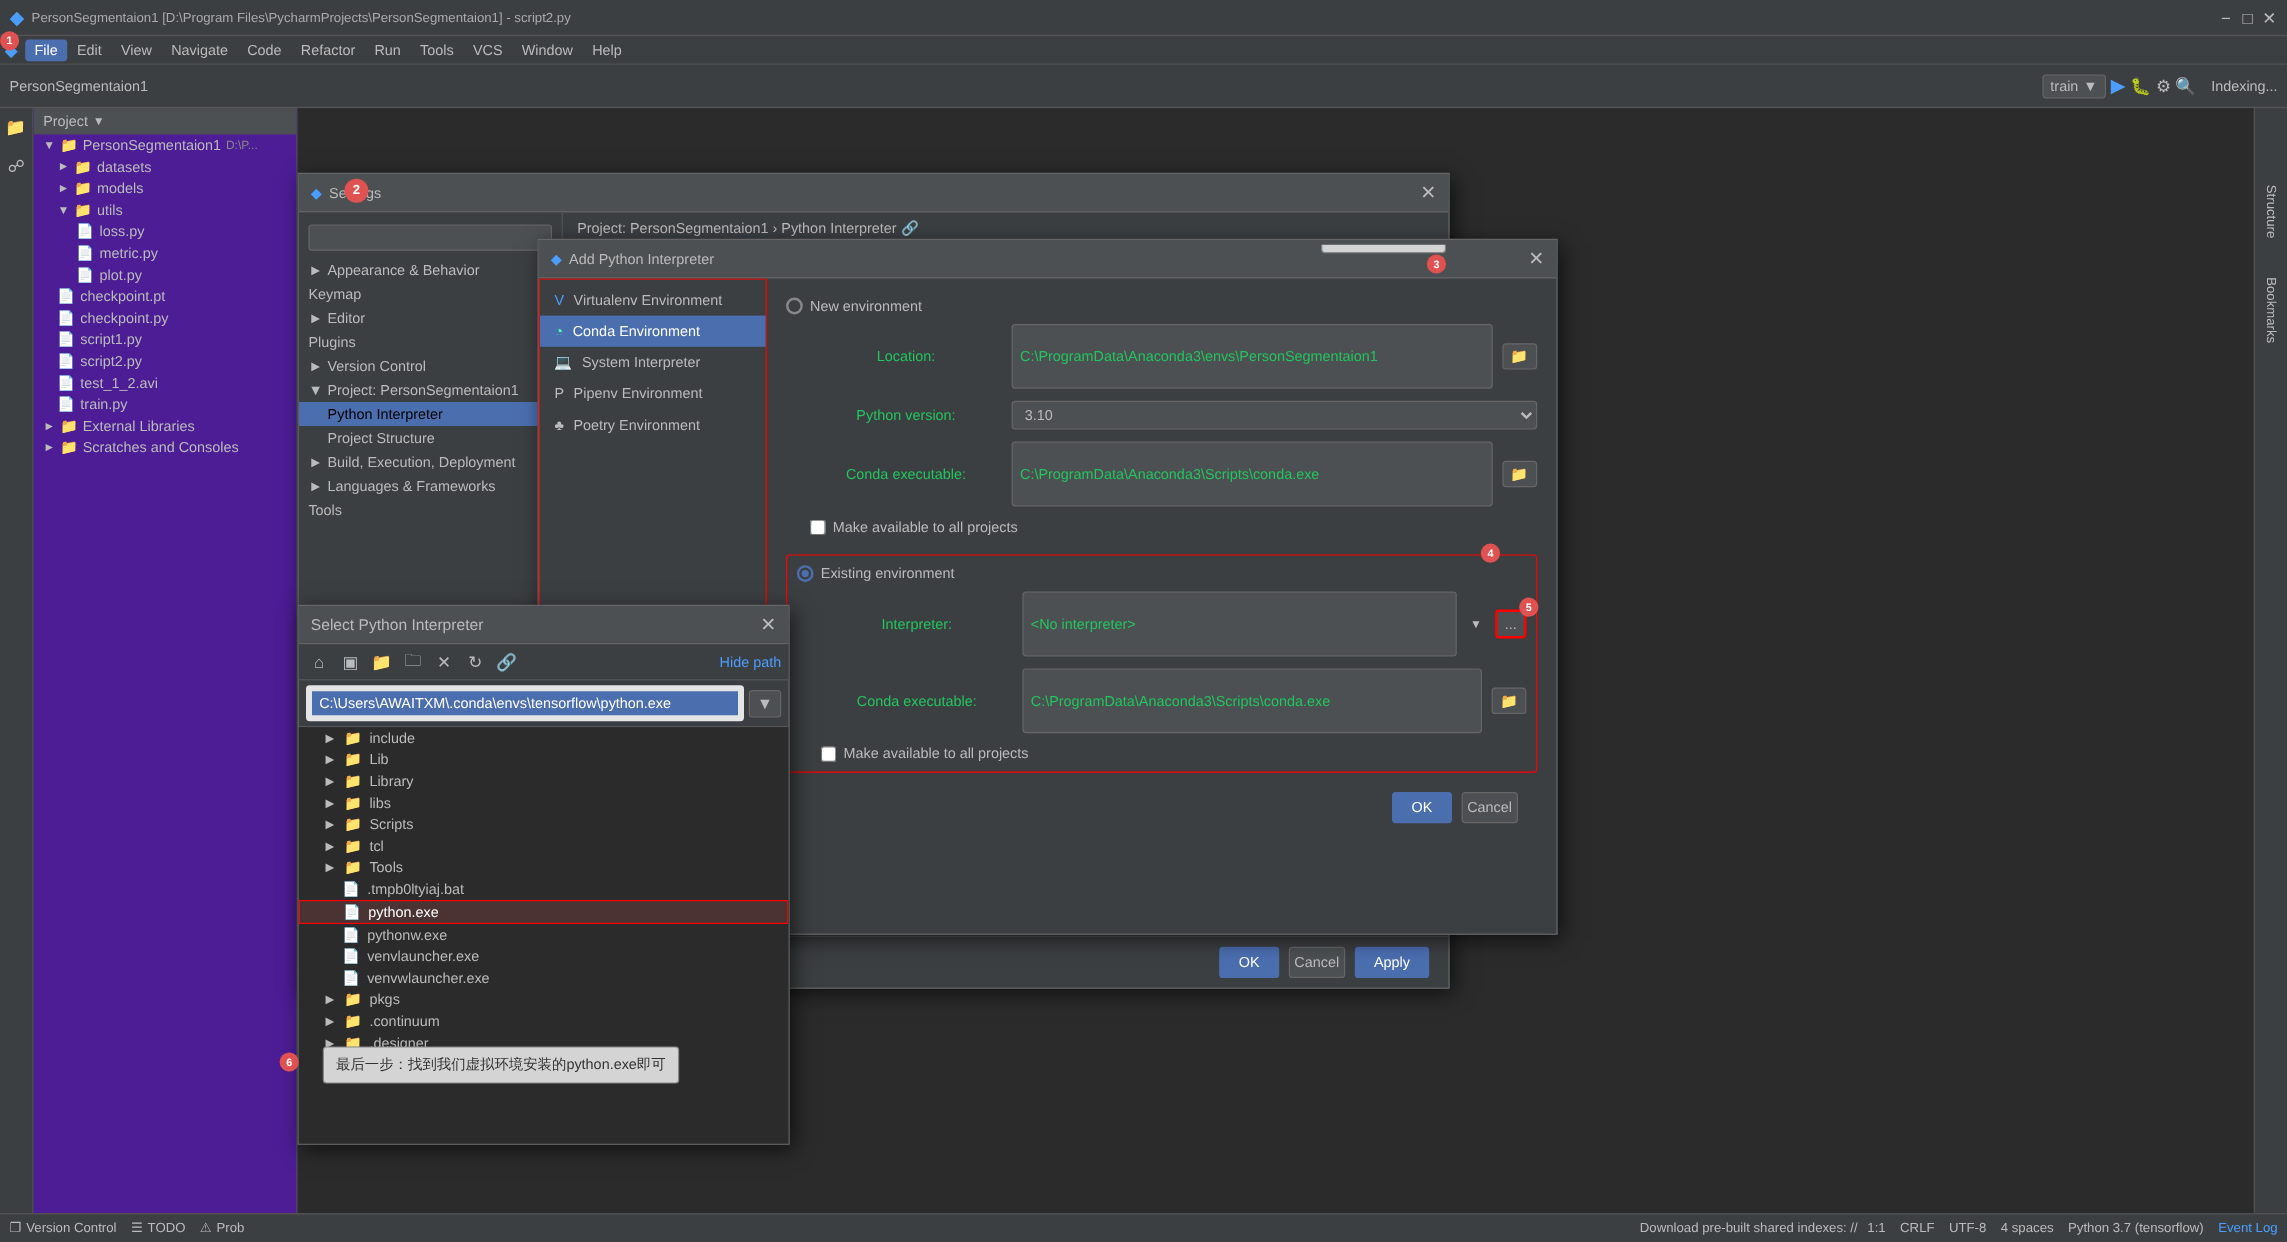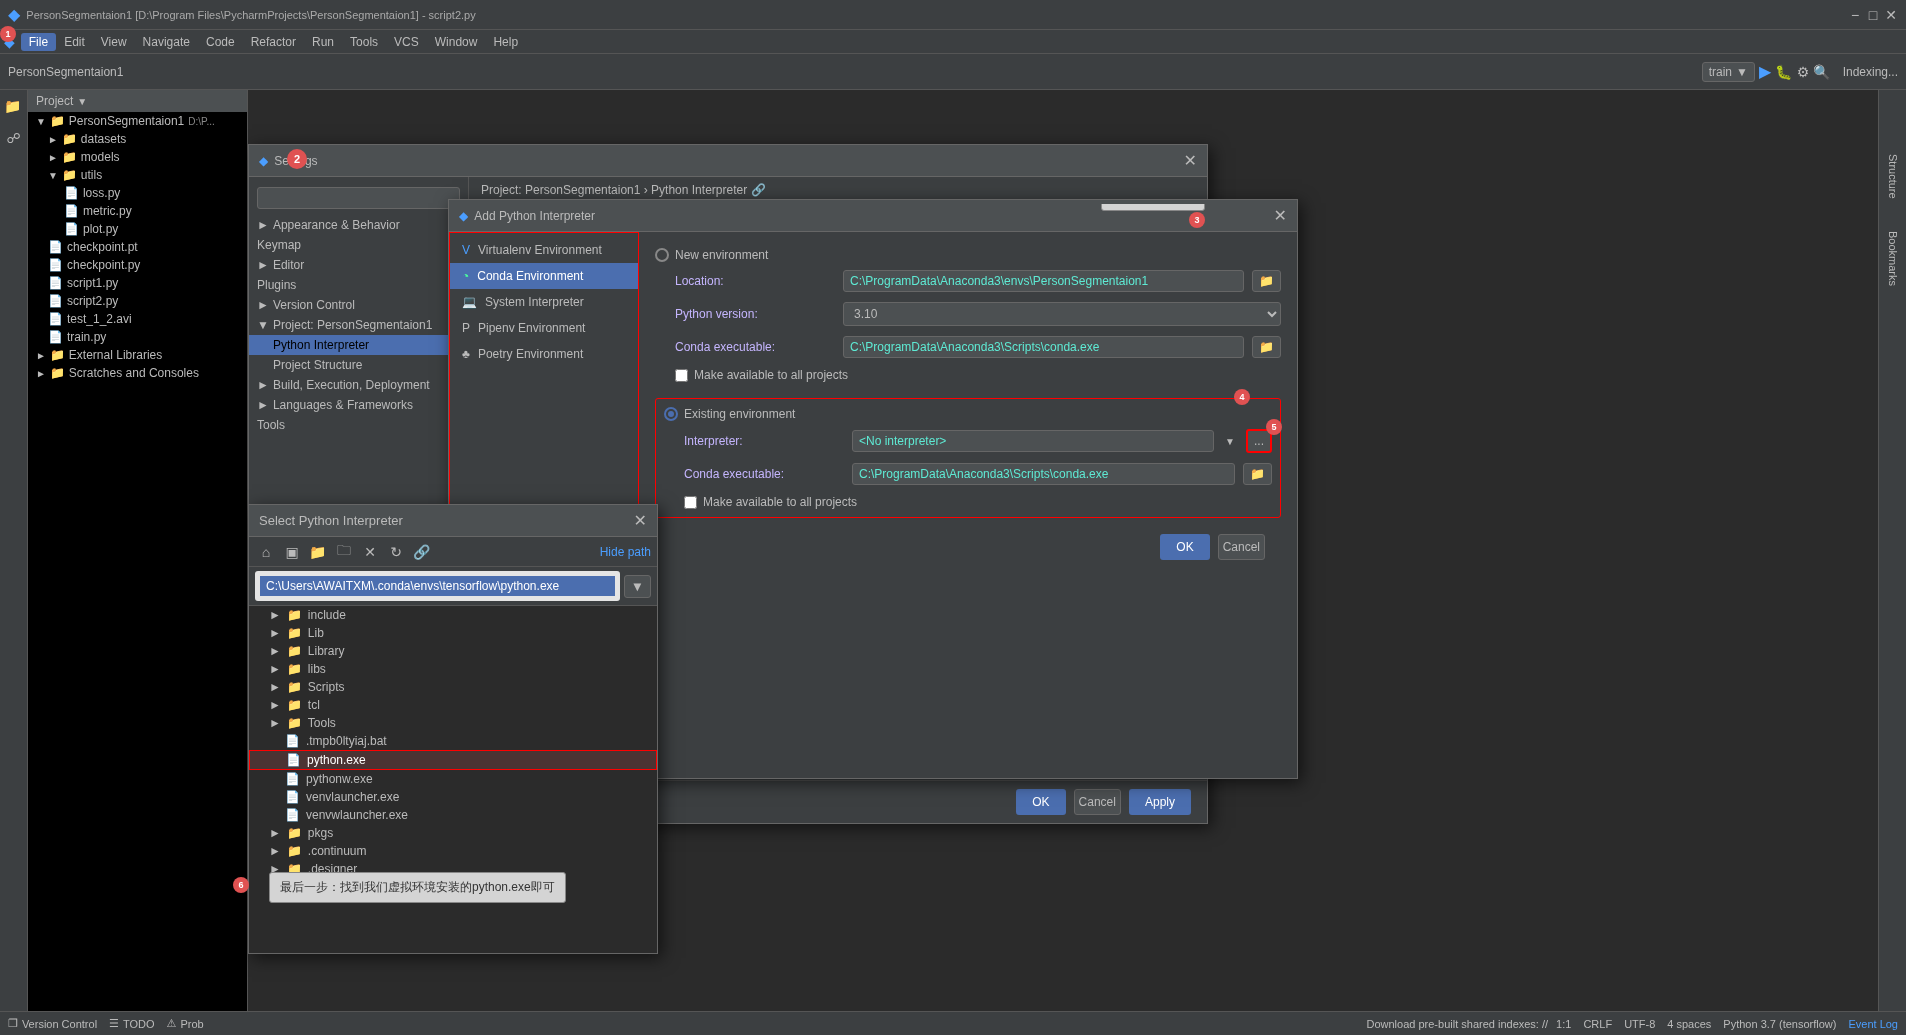--- a/index.html
+++ b/index.html
@@ -15,21 +15,21 @@
     .menu-bar { height: 24px; background: #3c3f41; display: flex; align-items: center; padding: 0 4px; border-bottom: 1px solid #555; }
     .menu-item { padding: 2px 8px; color: #bbb; cursor: pointer; font-size: 12px; border-radius: 3px; }
 
     
     .toolbar { height: 36px; background: #3c3f41; display: flex; align-items: center; padding: 0 8px; gap: 4px; border-bottom: 1px solid #555; }
 
     
     .main-layout { display: flex; height: calc(1035px - 90px); }
 
     
-    .project-sidebar { width: 220px; background: #000000; border-right: 1px solid #555; overflow: hidden; display: flex; flex-direction: column; }
+    .project-sidebar { width: 220px; background: #4c1d95; border-right: 1px solid #555; overflow: hidden; display: flex; flex-direction: column; }
     .project-header { padding: 4px 8px; background: #4c5052; font-size: 12px; color: #bbb; display: flex; align-items: center; gap: 4px; }
     .tree-item { padding: 2px 8px; font-size: 12px; color: #bbb; cursor: pointer; display: flex; align-items: center; gap: 4px; }
     .tree-indent-1 { padding-left: 20px; }
     .tree-indent-2 { padding-left: 36px; }
     .folder-icon { color: #7a9cc7; }
     .file-icon { color: #bbb; }
     .py-icon { color: #6aab73; }
     .expand-arrow { font-size: 10px; }
 
     
@@ -72,22 +72,22 @@
 
     
     .interpreter-type-list { width: 190px; background: #3c3f41; border-right: 1px solid #555; padding: 4px 0; }
     .interp-type-item { padding: 6px 12px; font-size: 12px; color: #bbb; cursor: pointer; display: flex; align-items: center; gap: 8px; }
     .interp-type-item.selected { background: #4b6eaf; color: white; }
 
     
     .interpreter-config { flex: 1; padding: 16px; }
     .config-section { margin-bottom: 16px; }
     .config-row { display: flex; align-items: center; margin-bottom: 10px; gap: 8px; }
-    .config-label { width: 160px; font-size: 12px; color: #c4b5fd; text-align: left; }
-    .config-input { flex: 1; background: #4c5052; border: 1px solid #666; color: #5eead4; padding: 3px 6px; font-size: 12px; border-radius: 3px; }
+    .config-label { width: 160px; font-size: 12px; color: #22c55e; text-align: center; }
+    .config-input { flex: 1; background: #4c5052; border: 1px solid #666; color: #22c55e; padding: 19px 6px; font-size: 12px; border-radius: 3px; }
     .config-select { flex: 1; background: #4c5052; border: 1px solid #666; color: #bbb; padding: 3px 6px; font-size: 12px; border-radius: 3px; }
     .config-browse { padding: 3px 6px; background: #4c5052; border: 1px solid #666; color: #bbb; cursor: pointer; font-size: 12px; border-radius: 3px; }
     .radio-option { display: flex; align-items: center; gap: 6px; margin-bottom: 8px; cursor: pointer; }
     .radio-circle { width: 14px; height: 14px; border-radius: 50%; border: 2px solid #888; display: flex; align-items: center; justify-content: center; }
     .radio-circle.selected { border-color: #4b6eaf; }
     .radio-circle.selected::after { content: ''; width: 6px; height: 6px; border-radius: 50%; background: #4b6eaf; }
     .checkbox-option { display: flex; align-items: center; gap: 6px; cursor: pointer; }
     .dialog-buttons { padding: 10px 16px; display: flex; justify-content: flex-end; gap: 8px; border-top: 1px solid #555; }
     .btn-ok { padding: 5px 16px; background: #4b6eaf; border: none; color: white; cursor: pointer; border-radius: 3px; font-size: 12px; }
     .btn-cancel { padding: 5px 4px; background: #4c5052; border: 1px solid #666; color: #bbb; cursor: pointer; border-radius: 3px; font-size: 12px; }

